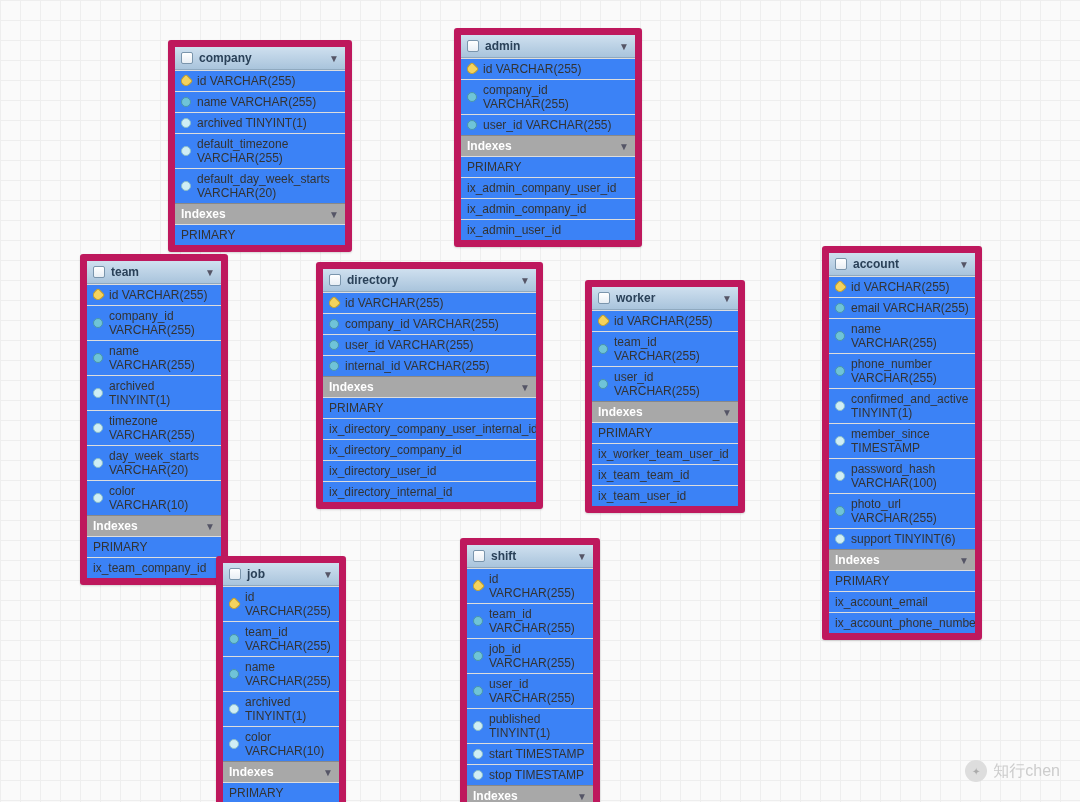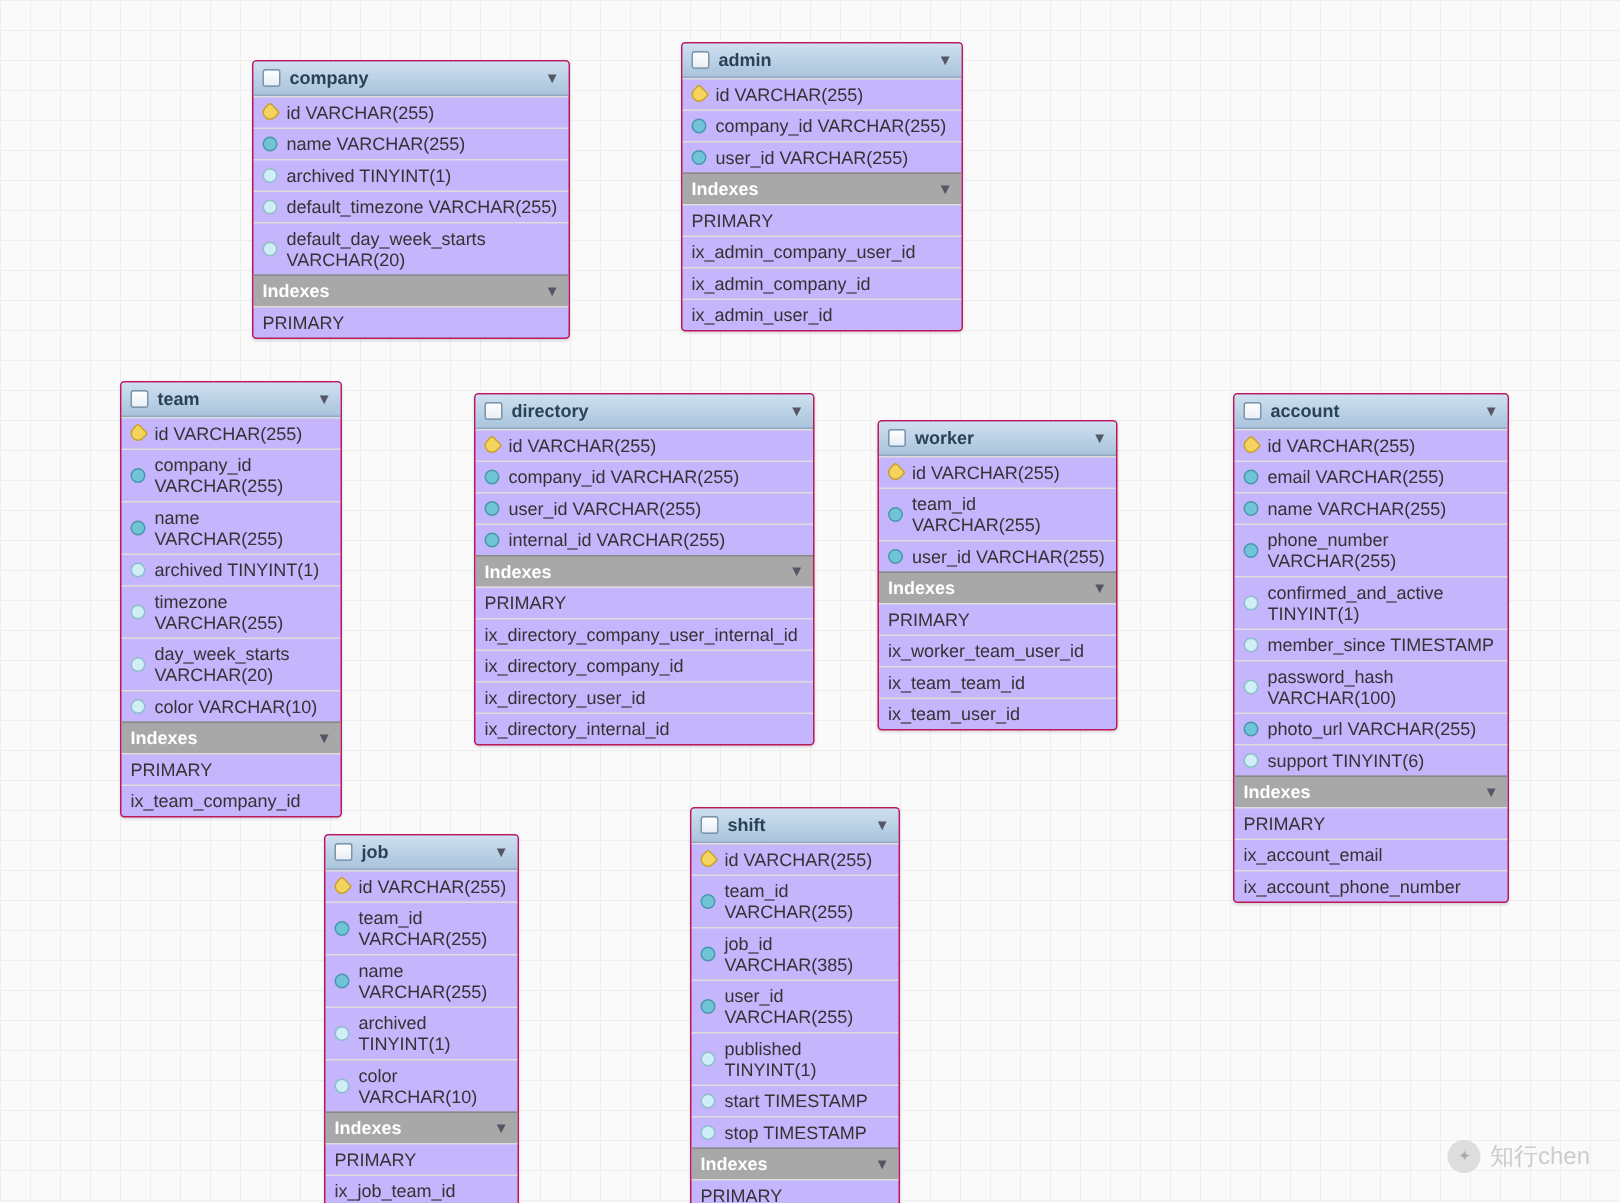--- a/index.html
+++ b/index.html
@@ -8,22 +8,22 @@
   font-size: 12px;
   background: #fafafa;
   background-image: linear-gradient(#eee 1px, transparent 1px),
                     linear-gradient(90deg, #eee 1px, transparent 1px);
   background-size: 20px 20px;
   width: 1080px; height: 802px;
   position: relative;
 }
 .table {
   position: absolute;
-  border: 1px solid #be185d;
-  background: #c4b5fd;
+  border: 7px solid #be185d;
+  background: #3b82f6;
   border-radius: 3px;
   overflow: hidden;
   box-shadow: 0 1px 2px rgba(0,0,0,.15);
 }
 .hdr {
   background: linear-gradient(#cfe0ef, #a9c4dc);
   padding: 4px 6px;
   font-weight: bold;
   color: #2a4158;
   display: flex; align-items: center;
@@ -75,21 +75,21 @@
 }
 </style>
 </head>
 <body>
 
 <div class="watermark">
   <span class="wx">✦</span>
   <span>知行chen</span>
 </div>
 
-<div class="table" style="left: 168px; top: 40px; width: 212px;">
+<div class="table" style="left: 168px; top: 40px; width: 184px;">
     <div class="hdr">
       <span class="tbl-icon"></span>
       <span>company</span>
       <span class="arrow">▼</span>
     </div>
     <div class="col">
       <span class="ico key"></span>
       <span>id VARCHAR(255)</span>
     </div>
     <div class="col">
@@ -266,21 +266,21 @@
     <div class="idx">
       <span>ix_worker_team_user_id</span>
     </div>
     <div class="idx">
       <span>ix_team_team_id</span>
     </div>
     <div class="idx">
       <span>ix_team_user_id</span>
     </div>
   </div>
-<div class="table" style="left: 822px; top: 262px; width: 184px;">
+<div class="table" style="left: 822px; top: 246px; width: 160px;">
     <div class="hdr">
       <span class="tbl-icon"></span>
       <span>account</span>
       <span class="arrow">▼</span>
     </div>
     <div class="col">
       <span class="ico key"></span>
       <span>id VARCHAR(255)</span>
     </div>
     <div class="col">
@@ -375,21 +375,21 @@
     <div class="col">
       <span class="ico key"></span>
       <span>id VARCHAR(255)</span>
     </div>
     <div class="col">
       <span class="ico fk"></span>
       <span>team_id VARCHAR(255)</span>
     </div>
     <div class="col">
       <span class="ico fk"></span>
-      <span>job_id VARCHAR(385)</span>
+      <span>job_id VARCHAR(255)</span>
     </div>
     <div class="col">
       <span class="ico fk"></span>
       <span>user_id VARCHAR(255)</span>
     </div>
     <div class="col">
       <span class="ico attr"></span>
       <span>published TINYINT(1)</span>
     </div>
     <div class="col">

